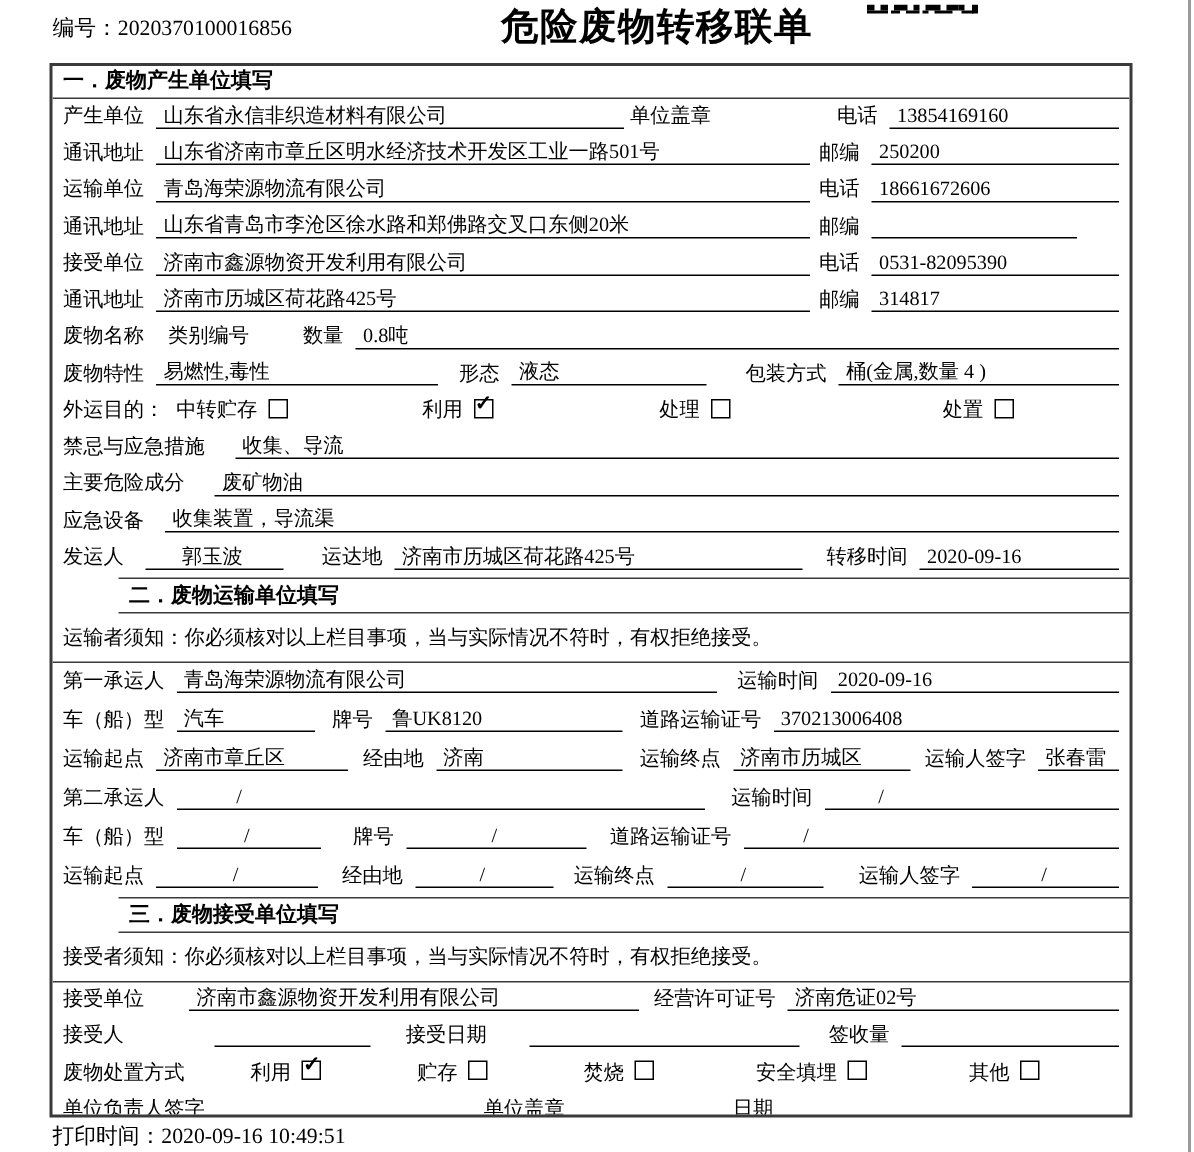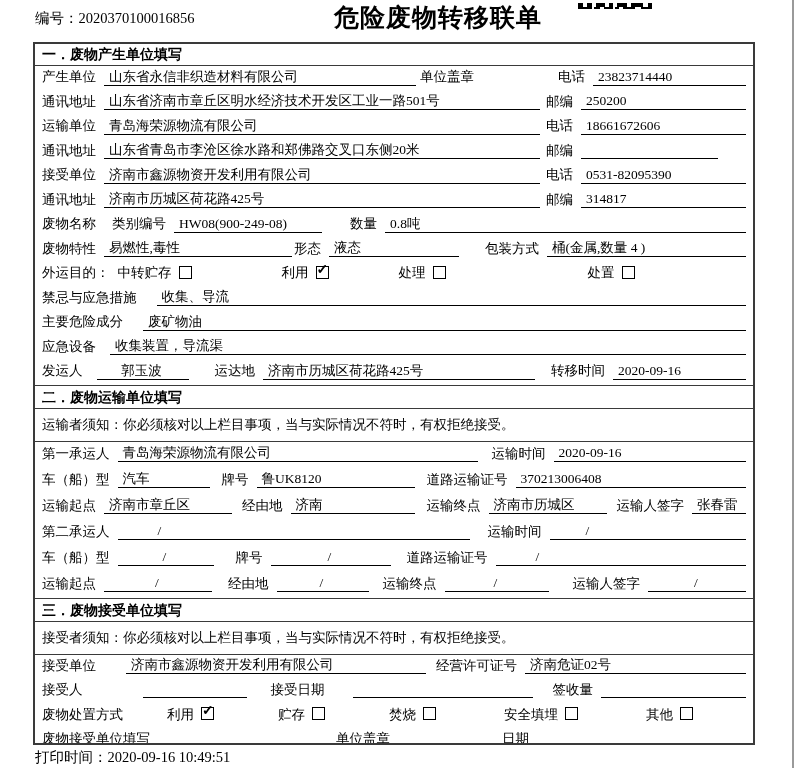--- a/index.html
+++ b/index.html
@@ -10,21 +10,21 @@
   }
   .doc-no{position:absolute;left:35px;top:9px;font-size:14.5px;white-space:nowrap;}
   .page-title{position:absolute;left:80px;right:0;top:1px;text-align:center;
     font-size:25px;font-weight:bold;letter-spacing:1px;white-space:nowrap;}
   .qr-frag{position:absolute;left:578px;top:0;width:74px;height:9px;overflow:hidden;}
   .page-edge{position:absolute;right:2px;top:0;width:2px;height:768px;background:#9a9a9a;}
   .form-box{position:absolute;left:33px;top:42px;width:722px;height:703px;
     border:2px solid #3a3a3a;box-sizing:border-box;overflow:hidden;background:#fff;}
   .sec-head{font-weight:bold;font-size:14px;padding:0 0 0 7px;height:22px;line-height:22px;
     border-bottom:1.5px solid #3a3a3a;box-sizing:border-box;white-space:nowrap;}
-  .sec-head.bt{border-top:1.5px solid #3a3a3a;height:24px;line-height:23px;}
+  .sec-head.bt{border-top:1.5px solid #3a3a3a;height:24px;line-height:23px;margin-left:44px;}
   .notice-row{height:29px;display:flex;align-items:center;padding:16px 7px;
     border-bottom:1.5px solid #3a3a3a;box-sizing:border-box;white-space:nowrap;}
   .row{display:flex;align-items:center;height:24.5px;box-sizing:border-box;
     padding:0 7px 3px 7px;white-space:nowrap;}
   .row.h26{height:26px;}
   .lbl{line-height:17px;margin-right:8px;flex:0 0 auto;}
   .lbl.nmr{margin-right:0;}
   .uv{border-bottom:1.2px solid #000;line-height:17px;min-height:17px;
     padding:0 2px 0 5px;box-sizing:border-box;overflow:hidden;flex:0 0 auto;}
   .uv.fill{flex:1 1 auto;}
@@ -68,21 +68,21 @@
 
 <div class="form-box">
 
   <div class="sec-head">一．废物产生单位填写</div>
 
   <div class="row">
     <span class="lbl">产生单位</span>
     <span class="uv" style="width:312px">山东省永信非织造材料有限公司</span>
     <span class="lbl" style="margin-left:4px">单位盖章</span>
     <span class="lbl" style="margin-left:76px">电话</span>
-    <span class="uv fill">23823714440</span>
+    <span class="uv fill">13854169160</span>
   </div>
 
   <div class="row">
     <span class="lbl">通讯地址</span>
     <span class="uv" style="width:436px">山东省济南市章丘区明水经济技术开发区工业一路501号</span>
     <span class="lbl" style="margin-left:6px">邮编</span>
     <span class="uv fill">250200</span>
   </div>
 
   <div class="row">
@@ -109,41 +109,40 @@
   <div class="row">
     <span class="lbl">通讯地址</span>
     <span class="uv" style="width:436px">济南市历城区荷花路425号</span>
     <span class="lbl" style="margin-left:6px">邮编</span>
     <span class="uv fill">314817</span>
   </div>
 
   <div class="row">
     <span class="lbl">废物名称</span>
     <span class="lbl" style="margin-left:8px">类别编号</span>
-    <span class="uv" style="width:148px">HW08(900-249-08)</span>
     <span class="lbl" style="margin-left:28px">数量</span>
     <span class="uv fill">0.8吨</span>
   </div>
 
   <div class="row">
     <span class="lbl">废物特性</span>
     <span class="uv" style="width:188px">易燃性,毒性</span>
-    <span class="lbl" style="margin-left:2px">形态</span>
+    <span class="lbl" style="margin-left:14px">形态</span>
     <span class="uv" style="width:130px">液态</span>
     <span class="lbl" style="margin-left:26px">包装方式</span>
     <span class="uv fill">桶(金属,数量 4 )</span>
   </div>
 
   <div class="row">
     <span class="lbl nmr">外运目的：</span>
     <span class="lbl nmr" style="margin-left:8px">中转贮存</span>
     <span class="cb" data-checked="false"></span>
     <span class="lbl nmr" style="margin-left:90px">利用</span>
     <span class="cb" data-checked="true"></span>
-    <span class="lbl nmr" style="margin-left:70px">处理</span>
+    <span class="lbl nmr" style="margin-left:111px">处理</span>
     <span class="cb" data-checked="false"></span>
     <span class="lbl nmr" style="margin-left:142px">处置</span>
     <span class="cb" data-checked="false"></span>
   </div>
 
   <div class="row">
     <span class="lbl" style="margin-right:20px">禁忌与应急措施</span>
     <span class="uv fill">收集、导流</span>
   </div>
 
@@ -256,21 +255,21 @@
     <span class="cb" data-checked="false"></span>
     <span class="lbl nmr" style="margin-left:64px">焚烧</span>
     <span class="cb" data-checked="false"></span>
     <span class="lbl nmr" style="margin-left:68px">安全填埋</span>
     <span class="cb" data-checked="false"></span>
     <span class="lbl nmr" style="margin-left:68px">其他</span>
     <span class="cb" data-checked="false"></span>
   </div>
 
   <div class="row">
-    <span class="lbl nmr">废物接受单位填写</span>
+    <span class="lbl nmr">单位负责人签字</span>
     <span class="uv" style="width:112px;margin-left:64px"></span>
     <span class="lbl nmr" style="margin-left:10px">单位盖章</span>
     <span class="lbl nmr" style="margin-left:112px">日期</span>
     <span class="uv fill" style="margin-left:36px"></span>
   </div>
 
 </div>
 
 <div class="print-time"><span>打印时间：</span><span>2020-09-16 10:49:51</span></div>
 

